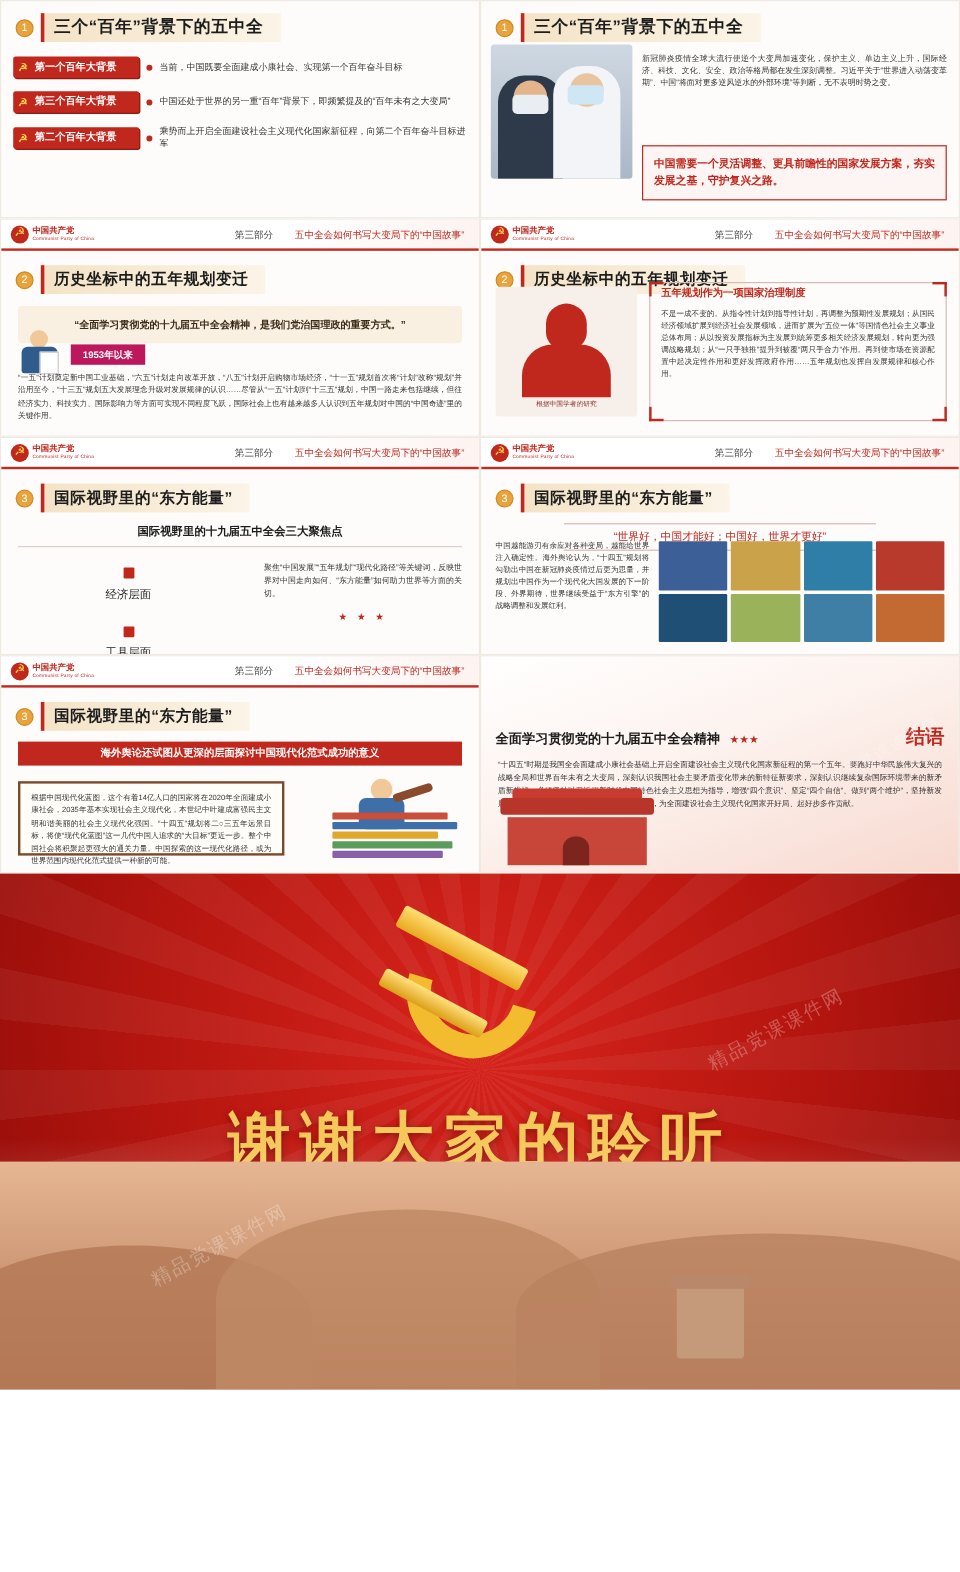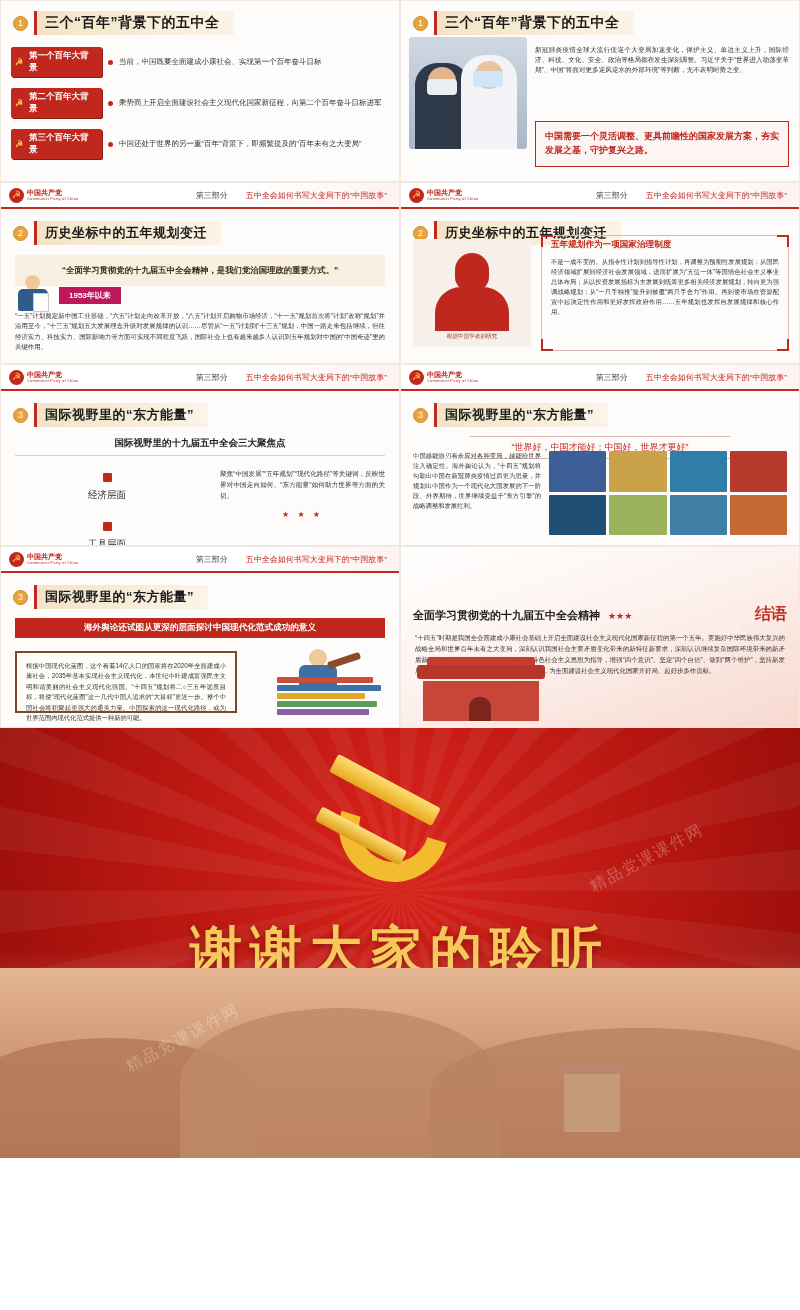--- a/index.html
+++ b/index.html
@@ -58,21 +58,21 @@
     letter-spacing: .5px;
   }
   .title-plate.big { font-size: 14px; }
 
   
   .s1-items { margin: 12px 0 0 10px; }
   .s1-row { display: flex; align-items: center; margin-bottom: 11px; }
   .s1-tag {
     background: #c0271d; color: #fff; font-size: 8.5px; font-weight: bold;
     padding: 3px 7px 3px 18px; border-radius: 2px; position: relative;
-    width: 91px; flex: none;
+    width: 105px; flex: none;
     box-shadow: 1px 1px 0 #8d1b13;
   }
   .s1-tag:before {
     content: "☭"; position: absolute; left: 4px; top: 50%; transform: translateY(-50%);
     font-size: 9px; color: #ffd24d;
   }
   .s1-dot { width: 5px; height: 5px; border-radius: 50%; background: #c0271d; margin: 0 6px; flex: none; }
   .s1-txt { font-size: 7.5px; color: #333; line-height: 1.35; padding-right: 6px; }
 
   
@@ -241,28 +241,28 @@
         <span class="num-badge">1</span>
         <span class="title-plate big">三个“百年”背景下的五中全</span>
       </div>
       <div class="s1-items">
         <div class="s1-row">
           <span class="s1-tag">第一个百年大背景</span>
           <span class="s1-dot"></span>
           <span class="s1-txt">当前，中国既要全面建成小康社会、实现第一个百年奋斗目标</span>
         </div>
         <div class="s1-row">
+          <span class="s1-tag">第三个百年大背景</span>
+          <span class="s1-dot"></span>
+          <span class="s1-txt">中国还处于世界的另一重“百年”背景下，即频繁提及的“百年未有之大变局”</span>
+        </div>
+        <div class="s1-row">
           <span class="s1-tag">第二个百年大背景</span>
           <span class="s1-dot"></span>
           <span class="s1-txt">乘势而上开启全面建设社会主义现代化国家新征程，向第二个百年奋斗目标进军</span>
-        </div>
-        <div class="s1-row">
-          <span class="s1-tag">第三个百年大背景</span>
-          <span class="s1-dot"></span>
-          <span class="s1-txt">中国还处于世界的另一重“百年”背景下，即频繁提及的“百年未有之大变局”</span>
         </div>
       </div>
     </div>
 
     <div class="slide">
       <div class="num-title s1-title-wrap">
         <span class="num-badge">1</span>
         <span class="title-plate big">三个“百年”背景下的五中全</span>
       </div>
       <div style="margin-left:42px;font-size:13px;font-weight:bold;margin-top:2px;">会</div>

